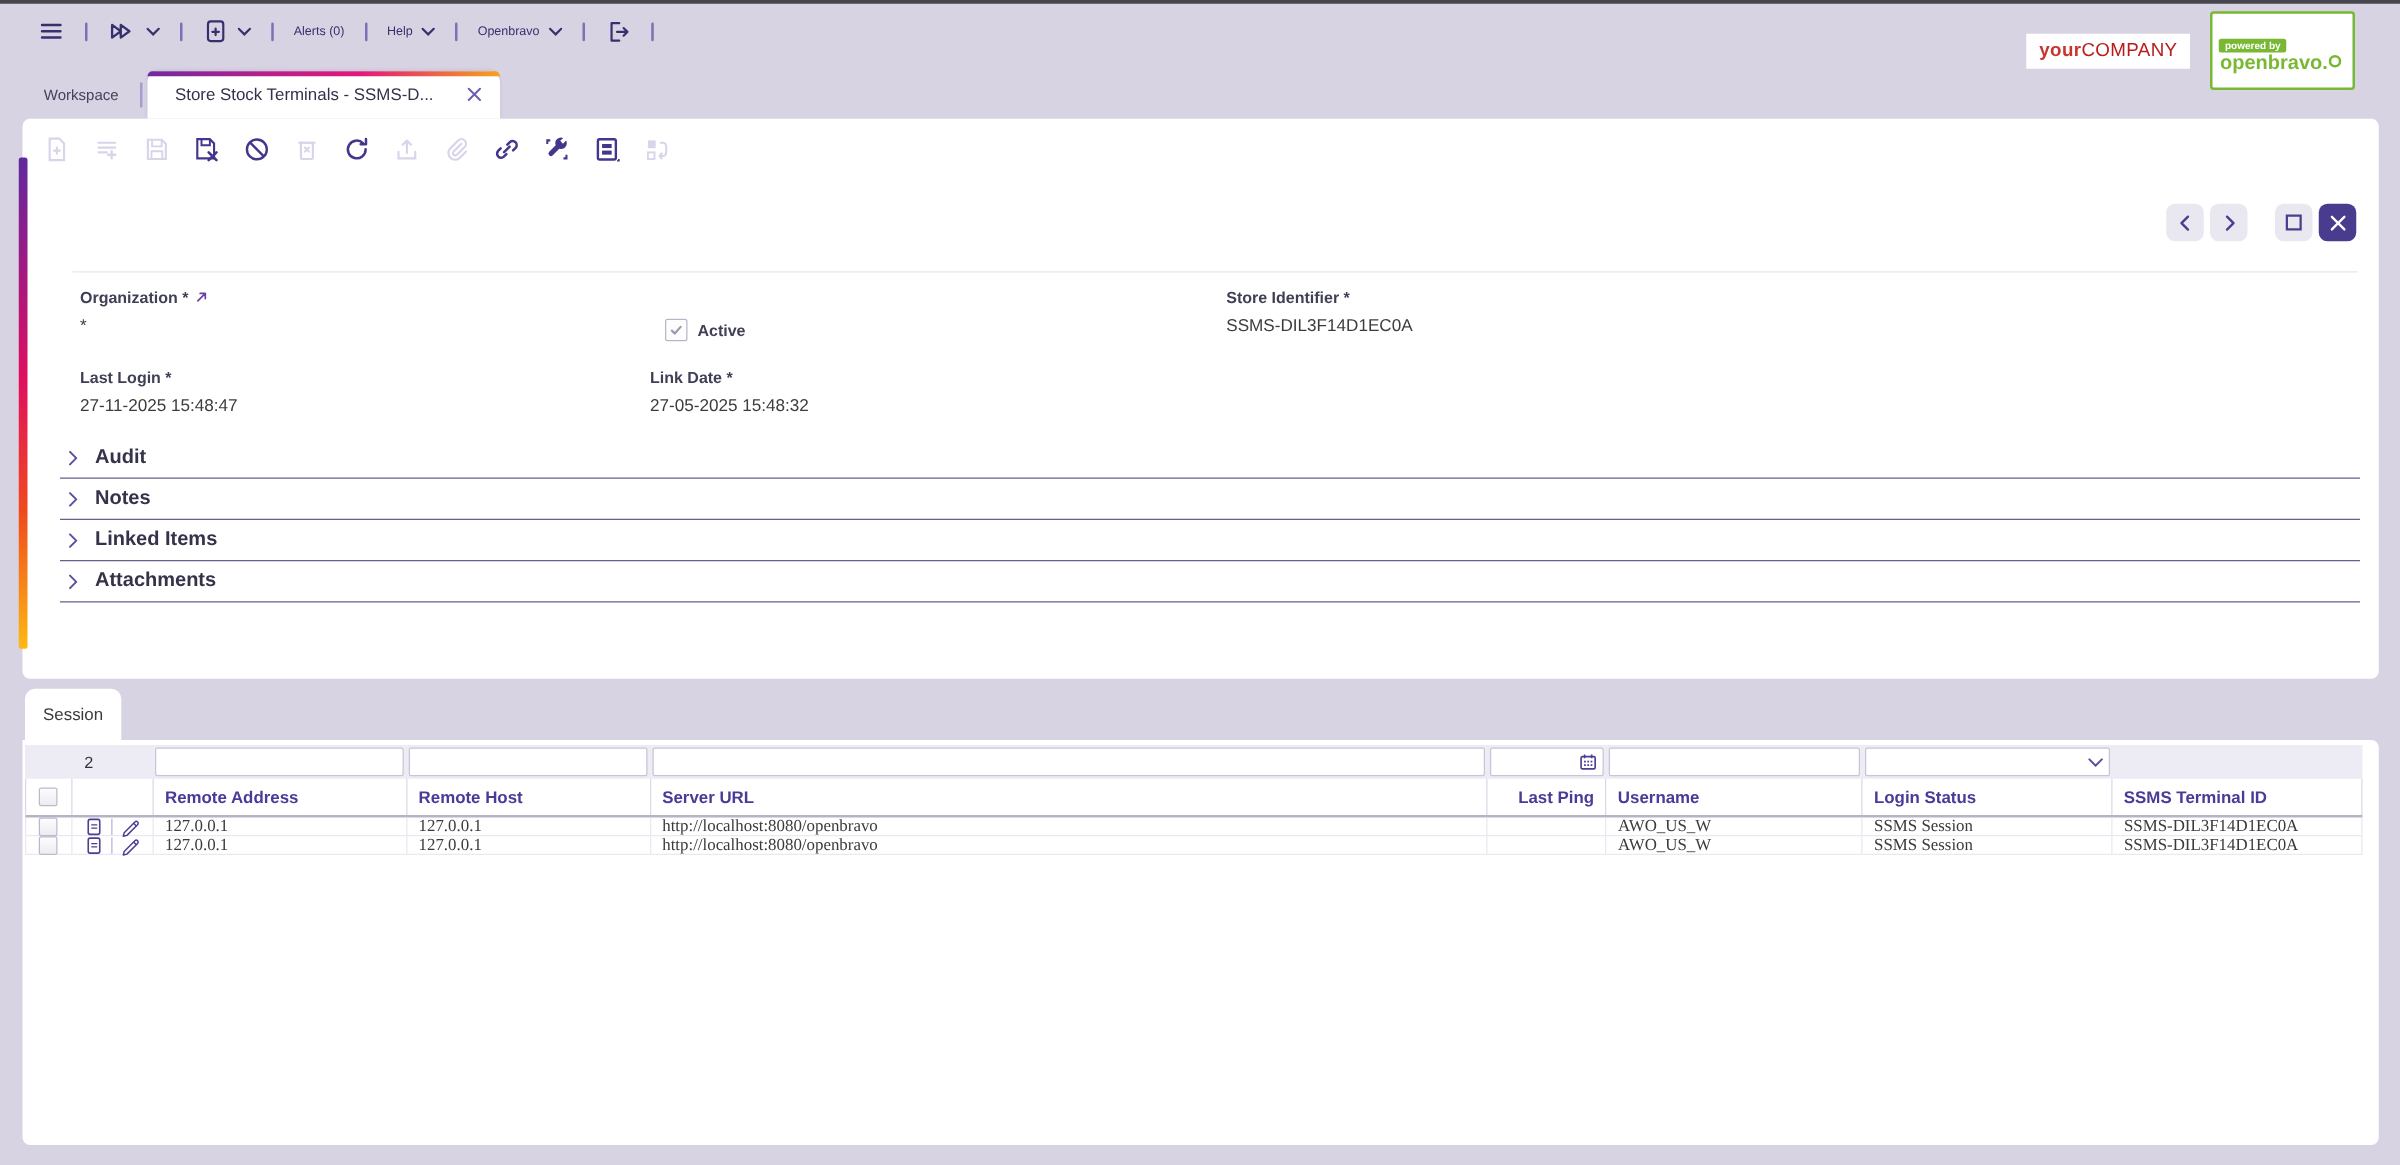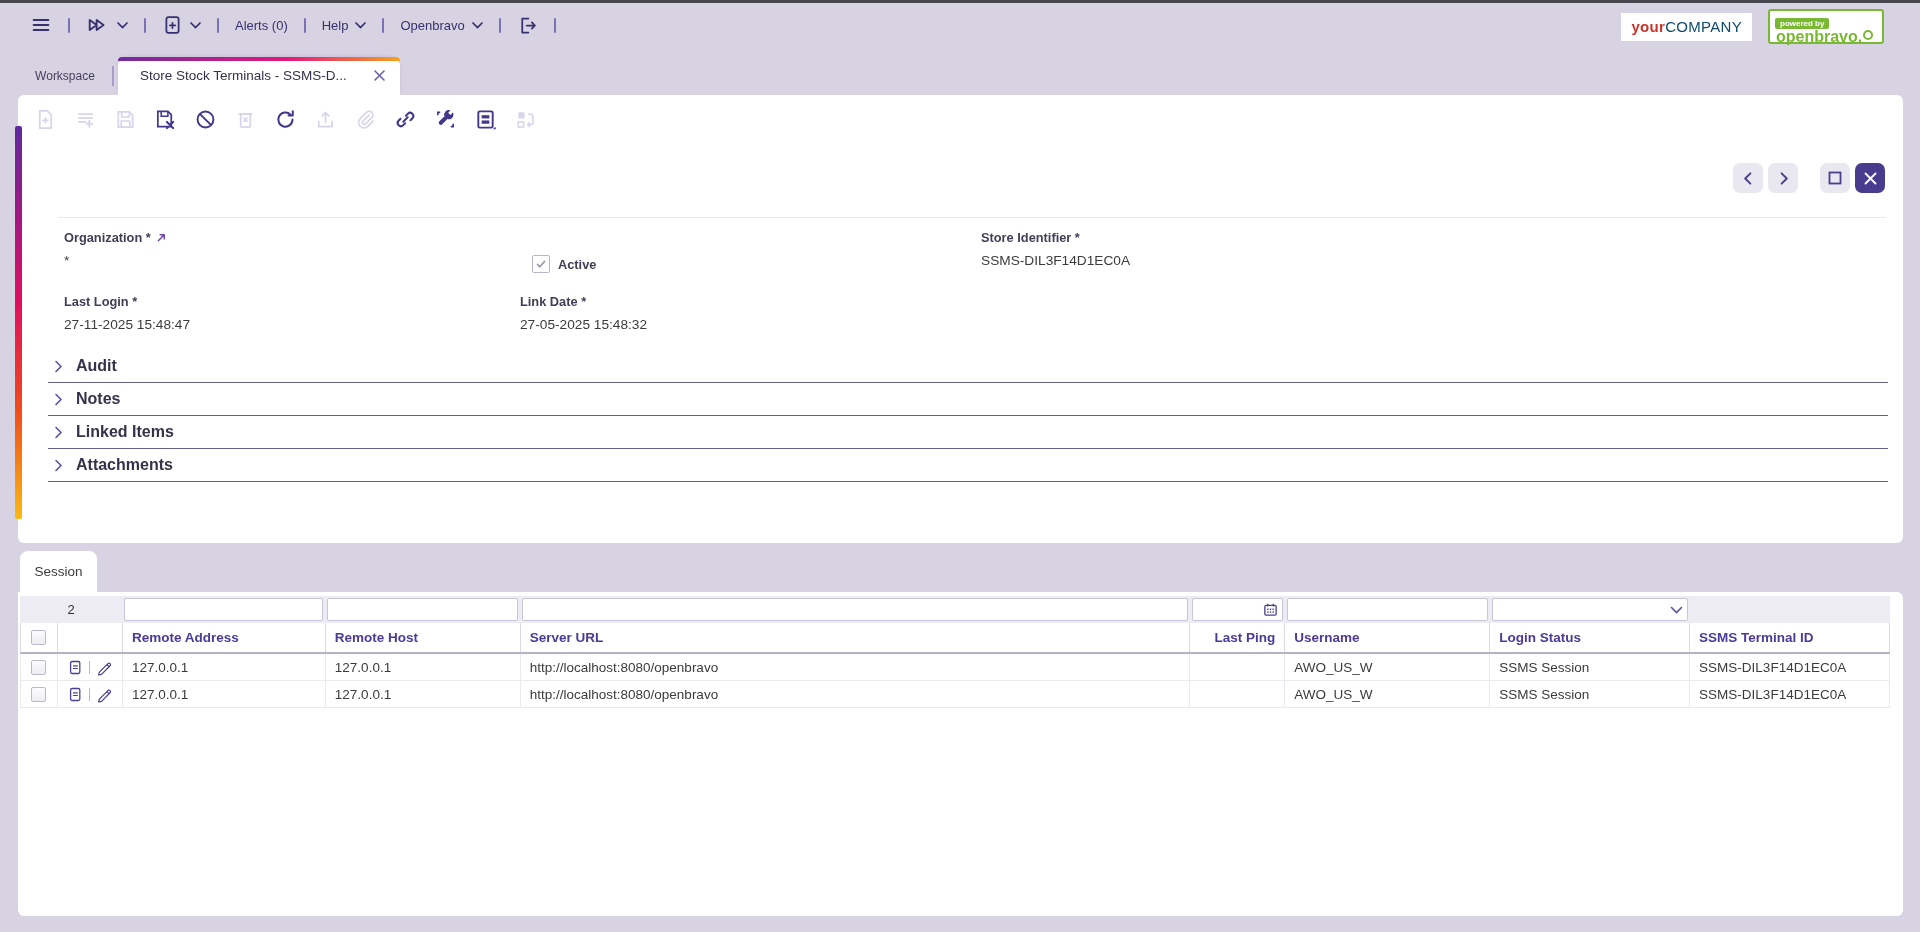--- a/index.html
+++ b/index.html
@@ -5,27 +5,27 @@
   html,body{margin:0;padding:0;}
   body{font-family:"Liberation Sans","DejaVu Sans",sans-serif;}
   #app{position:relative;width:1920px;height:932px;background:#d8d3e3;overflow:hidden;}
   .abs{position:absolute;}
 
   
   .top-strip{left:0;top:0;width:1920px;height:3px;background:#47464e;}
 
   
   .topbar{left:30px;top:3px;height:44px;display:flex;align-items:center;column-gap:16px;color:#37306e;}
-  .mi{display:flex;align-items:center;gap:7px;font-size:13px;font-weight:500;color:#37306e;cursor:pointer;}
+  .mi{display:flex;align-items:center;gap:7px;font-size:10px;font-weight:500;color:#37306e;cursor:pointer;}
   .msep{width:2px;height:15px;background:#7d71b5;border-radius:1px;}
   .logos{right:36px;top:9px;display:flex;align-items:center;gap:16px;}
   .logo1{background:#fff;height:28px;padding:0 10px;display:flex;align-items:center;font-size:15px;letter-spacing:.3px;}
   .logo1 .red{color:#c9342b;font-weight:bold;}
-  .logo1 .gray{color:#0c4a6e;}
-  .logo2{background:#fff;border:2px solid #79b832;border-radius:3px;width:104px;height:29px;padding:1px 4px;}
+  .logo1 .gray{color:#b91c1c;}
+  .logo2{background:#fff;border:2px solid #79b832;border-radius:3px;width:104px;height:29px;padding:15px 4px;}
   .pwr{display:inline-block;background:#79b832;color:#fff;font-size:8px;font-weight:bold;padding:1px 5px;border-radius:2px;margin:1px 0 0 1px;}
   .brand{color:#79b832;font-weight:bold;font-size:16px;line-height:13px;margin-left:2px;}
   .bdot{display:inline-block;width:6px;height:6px;border:2px solid #79b832;border-radius:50%;vertical-align:top;margin-left:1px;}
 
   
   .tab-ws{left:20px;top:57px;width:90px;height:38px;display:flex;align-items:center;justify-content:center;font-size:12px;color:#45415c;cursor:pointer;}
   .tab-sep{left:112px;top:66px;width:2px;height:20px;background:#a79cce;}
   .tab-active{left:118px;top:57px;width:282px;height:38px;background:#fff;border-radius:9px 9px 0 0;box-shadow:0 -1px 3px rgba(80,60,140,.12);}
   .tab-grad{position:absolute;left:0;top:0;width:100%;height:4px;border-radius:9px 9px 0 0;background:linear-gradient(90deg,#6f2b9e 0%,#b91f8a 35%,#e1187c 60%,#f6a21e 100%);}
   .tab-title{position:absolute;left:22px;top:11px;font-size:13.5px;color:#33314b;white-space:nowrap;}
@@ -63,21 +63,21 @@
   .c0{width:37px;}.c1{width:65px;}.c2{width:203px;}.c3{width:195px;}.c4{width:670px;}
   .c5{width:95px;}.c6{width:205px;}.c7{width:200px;}.c8{width:200px;}
   .cell{box-sizing:border-box;display:flex;align-items:center;}
   .frow{height:27px;background:#edebf4;}
   .fcount{width:102px;justify-content:center;font-size:13px;color:#333;}
   .fbox{background:#fff;border:1px solid #c9c5d8;border-radius:2px;margin:2px;flex:1;height:21px;display:flex;align-items:center;justify-content:flex-end;padding:0 4px;cursor:text;}
   .fcell{padding:0;}
   .hrow{height:29px;border-bottom:2px solid #b6b3c5;border-left:1px solid #dcd9e6;}
   .hrow .cell{border-right:1px solid #dcd9e6;padding:0 9px;color:#4c3a99;font-weight:bold;font-size:13.5px;}
   .hrow .right{justify-content:flex-end;}
-  .drow{height:27px;border-left:1px solid #eae8f1;cursor:pointer;}
+  .drow{height:15px;border-left:1px solid #eae8f1;cursor:pointer;font-family:Liberation Serif, serif;}
   .drow .cell{border-right:1px solid #eae8f1;border-bottom:1px solid #eae8f1;padding:0 9px;font-size:13.5px;color:#3b3b3b;}
   .drow .ctr{justify-content:center;padding:0;}
   .gchk{width:13px;height:13px;border:1px solid #bcb9cc;border-radius:2px;background:linear-gradient(#fdfdfe,#ececf2);cursor:pointer;}
   .rowicons{display:flex;align-items:center;gap:6px;color:#4a3f94;}
   .risep{width:1px;height:13px;background:#b9b2d6;}
   svg{display:block;}
 </style>
 </head>
 <body>
 

